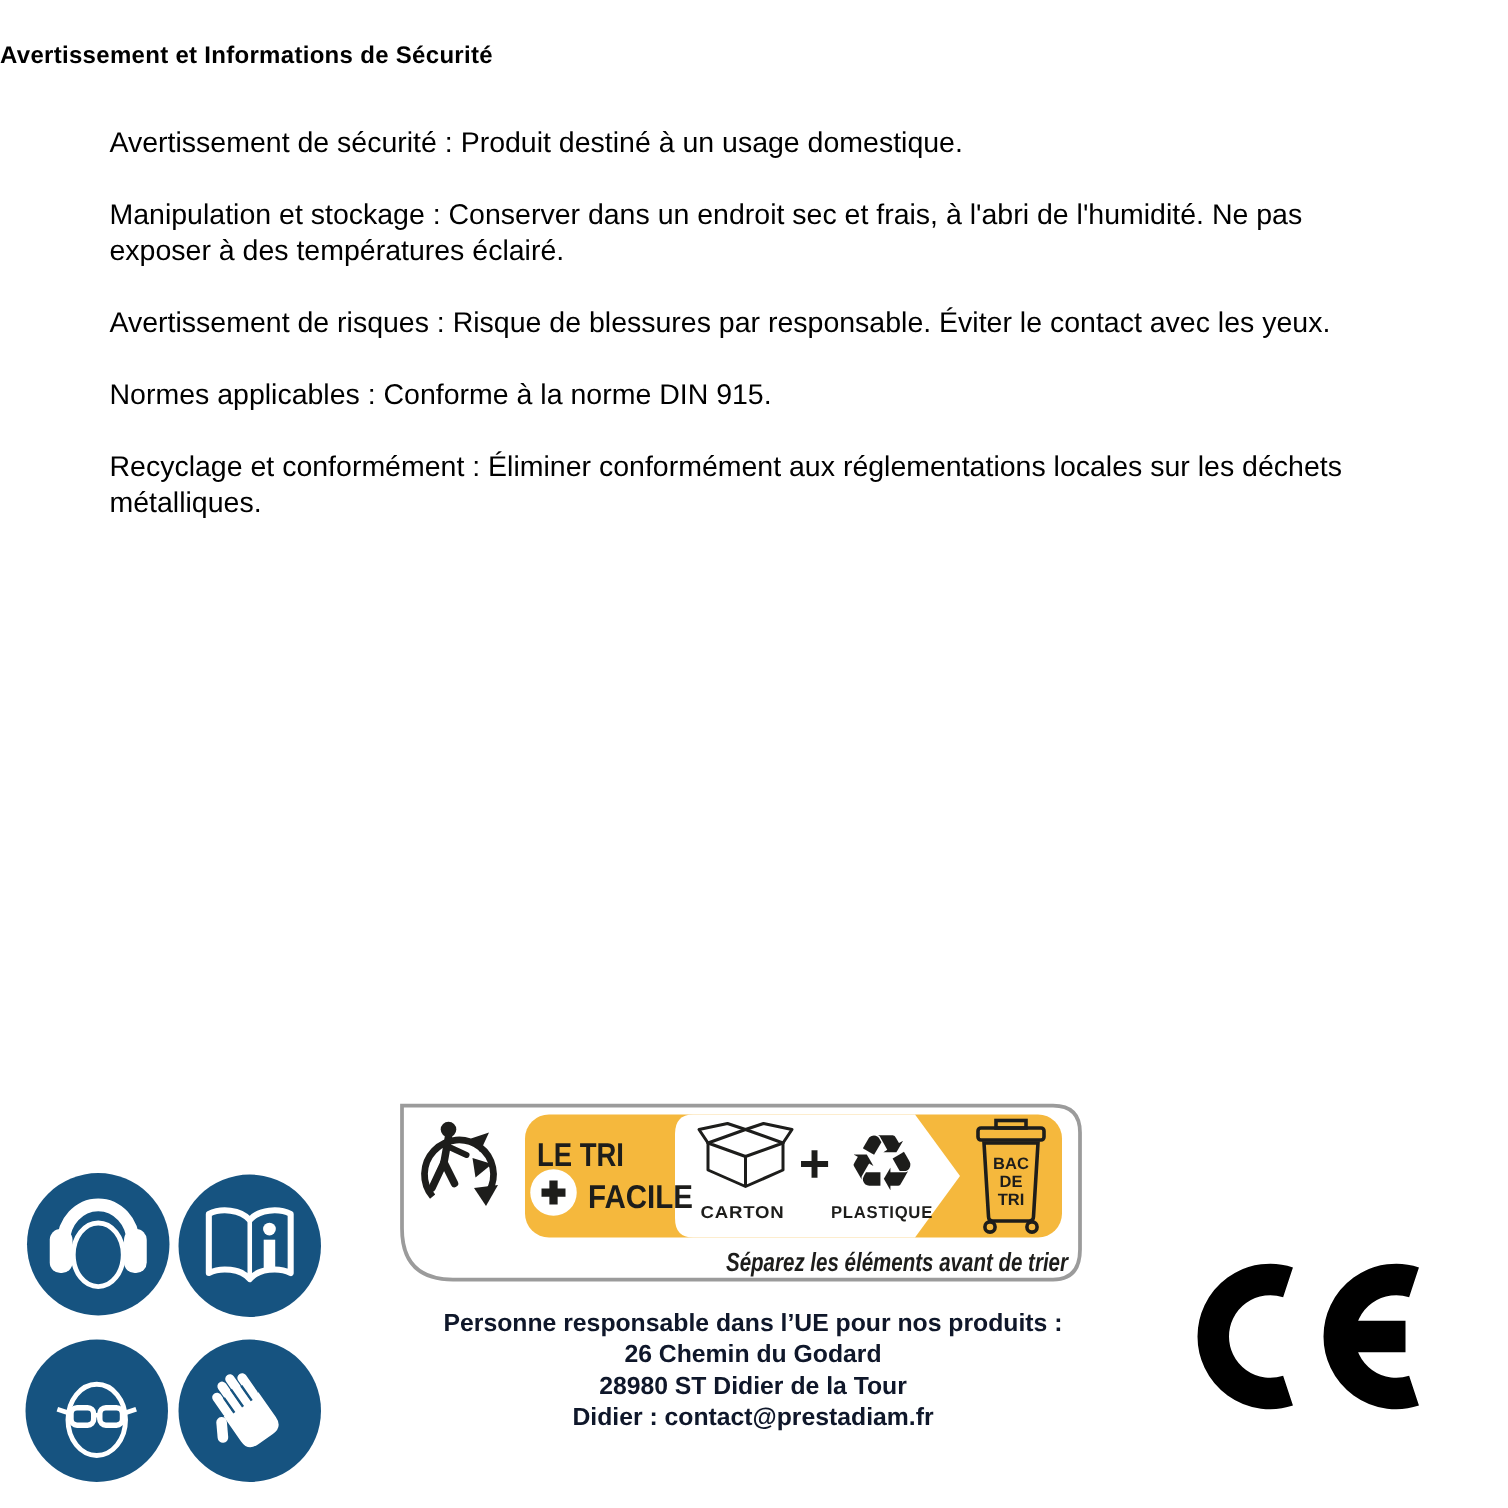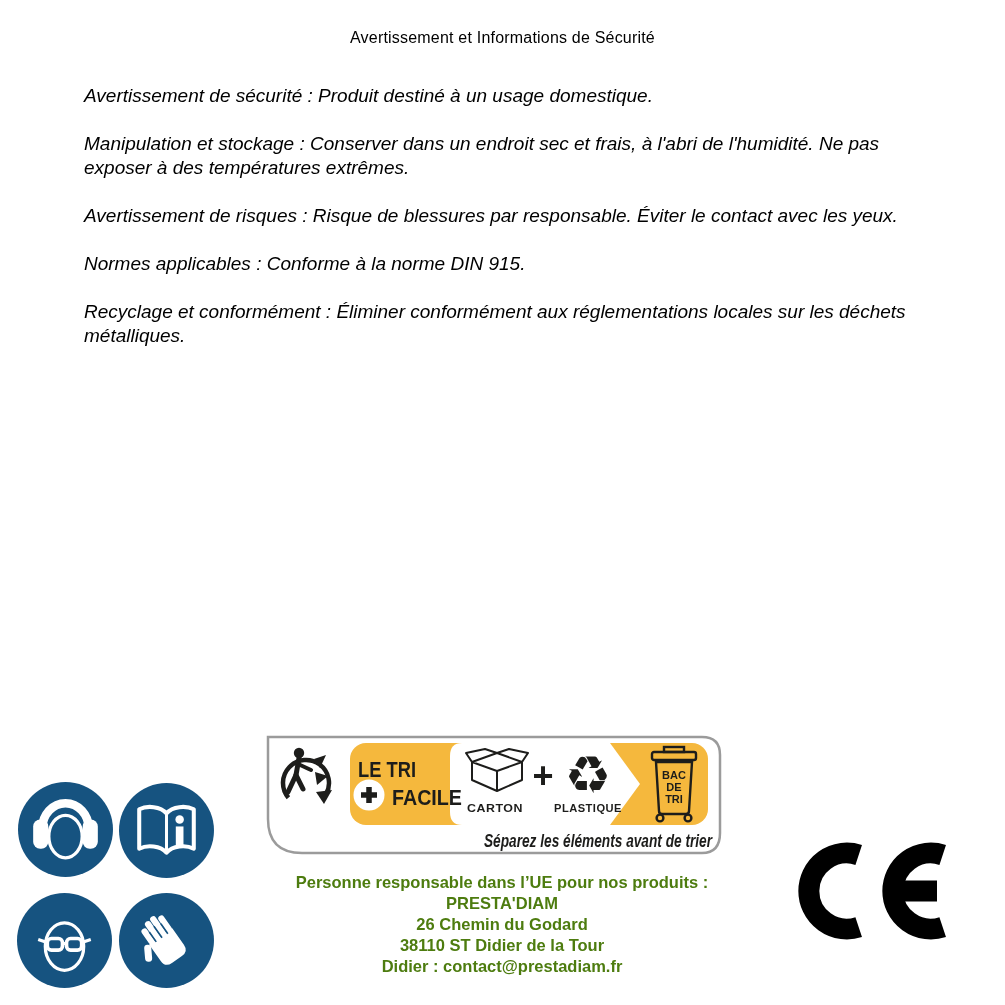--- a/index.html
+++ b/index.html
@@ -1,50 +1,50 @@
 <!DOCTYPE html>
 <html><head>
 <meta charset="utf-8">
 <style>
   html,body { margin:0; padding:0; background:#ffffff; }
   .page {
     position:relative; width:1005px; height:1005px; background:#ffffff;
     font-family:"Liberation Sans", sans-serif; color:#000; overflow:hidden;
   }
   .title {
-    position:absolute; top:29px; left:0; right:0; text-align:center;
-    font-size:16px; font-weight:normal; letter-spacing:.2px;
+    position:absolute; top:29px; left:0; right:0; text-align:left;
+    font-size:16px; font-weight:bold; letter-spacing:.2px;
   }
-  .bodytext { position:absolute; top:84px; left:84px; width:905px;font-style:italic; }
+  .bodytext { position:absolute; top:84px; left:73px; width:905px; }
   .bodytext p {
     margin:0 0 24px 0; font-size:19px; line-height:24px;
     white-space:pre-line; letter-spacing:0;
   }
   .fr-tag {
     position:absolute; left:268px; top:743px; font-size:15px; font-weight:bold; color:#1d1d1b;text-align:center;
   }
   .addr {
     position:absolute; top:872px; left:152px; width:700px; text-align:center;
-    font-weight:bold; font-size:16.5px; line-height:21px; color:#4d7c0f;
+    font-weight:bold; font-size:16.5px; line-height:21px; color:#0f172a;
   }
   .abs { position:absolute; }
   svg text { font-family:"Liberation Sans", sans-serif; }
   .recycle-glyph { font-family:"DejaVu Sans", sans-serif; }
 </style>
 </head>
 <body>
 
 <div class="page">
 
   <div class="title">Avertissement et Informations de Sécurité</div>
 
   <div class="bodytext">
     <p>Avertissement de sécurité : Produit destiné à un usage domestique.</p>
     <p>Manipulation et stockage : Conserver dans un endroit sec et frais, à l'abri de l'humidité. Ne pas
-exposer à des températures extrêmes.</p>
+exposer à des températures éclairé.</p>
     <p>Avertissement de risques : Risque de blessures par responsable. Éviter le contact avec les yeux.</p>
     <p>Normes applicables : Conforme à la norme DIN 915.</p>
     <p>Recyclage et conformément : Éliminer conformément aux réglementations locales sur les déchets
 métalliques.</p>
   </div>
 
   <svg class="abs" style="left:17px;top:781px" width="97" height="97" viewBox="0 0 96 96">
     <circle cx="48" cy="48" r="47" fill="#165380"></circle>
     <path d="M25,47 A23,25 0 1 1 71,47" stroke="#fff" stroke-width="8.5" fill="none"></path>
     <rect x="16" y="38" width="15" height="29" rx="7" fill="#fff"></rect>
@@ -132,23 +132,22 @@
       <text x="24" y="32" text-anchor="middle" font-size="11" font-weight="bold" fill="#1d1d1b">BAC</text>
       <text x="24" y="44" text-anchor="middle" font-size="11" font-weight="bold" fill="#1d1d1b">DE</text>
       <text x="24" y="56" text-anchor="middle" font-size="11" font-weight="bold" fill="#1d1d1b">TRI</text>
     </g>
 
     <text x="446" y="112" text-anchor="end" font-size="17.5" font-style="italic" font-weight="bold" fill="#1d1d1b" textLength="228" lengthAdjust="spacingAndGlyphs">Séparez les éléments avant de trier</text>
   </svg>
 
   <div class="addr">
     <div>Personne responsable dans l’UE pour nos produits :</div>
-    <div>PRESTA'DIAM</div>
     <div>26 Chemin du Godard</div>
-    <div>38110 ST Didier de la Tour</div>
+    <div>28980 ST Didier de la Tour</div>
     <div>Didier : contact@prestadiam.fr</div>
   </div>
 
   <svg class="abs" style="left:795px;top:838px" width="160" height="110" viewBox="0 0 160 110">
     <title>CE</title>
     <path d="M63.7,16.9 A38,38 0 1 0 63.7,89.1" stroke="#000" stroke-width="21" fill="none"></path>
     <path d="M147.7,16.9 A38,38 0 1 0 147.7,89.1" stroke="#000" stroke-width="21" fill="none"></path>
     <path d="M105,53 L142,53" stroke="#000" stroke-width="21"></path>
   </svg>
 

